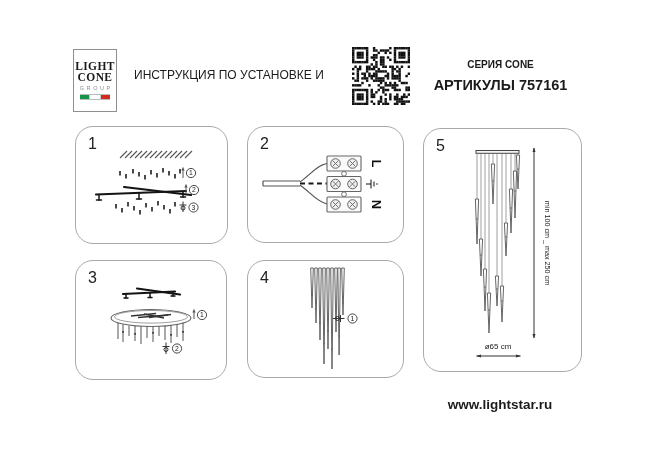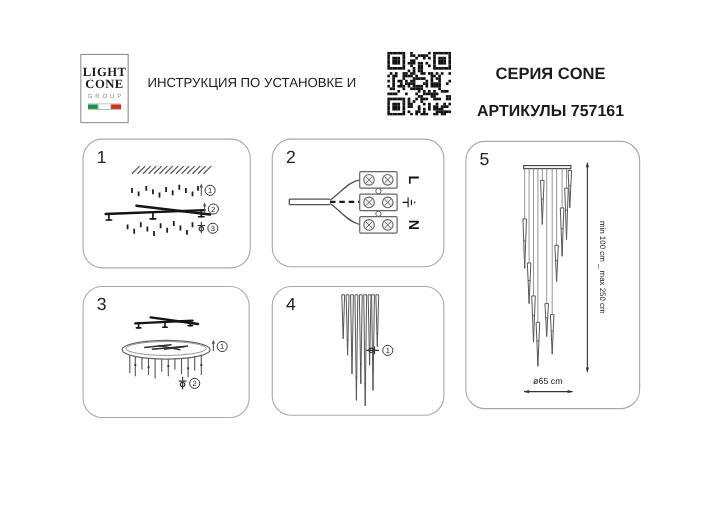--- a/index.html
+++ b/index.html
@@ -14,22 +14,22 @@
   .logo-group{font-size:5.5px;letter-spacing:2.6px;color:#8c8c8c;margin-top:3px;text-indent:2.6px;}
   .logo-flag{display:flex;width:30px;height:4px;margin-top:3px;border-top:0.5px solid #bbb;border-bottom:0.5px solid #bbb;}
   .flag-green{width:10px;background:#159548;}
   .flag-white{width:10px;background:#ffffff;border-left:0.5px solid #ccc;border-right:0.5px solid #ccc;}
   .flag-red{width:10px;background:#d52b1e;}
 
   .doc-title{position:absolute;left:134px;top:68px;width:225px;font-weight:normal;font-size:12px;
              line-height:1.2;color:#1b1b1b;}
   .qr{position:absolute;left:352px;top:47px;width:58px;height:58px;}
   .series-block{position:absolute;left:428px;top:59px;width:145px;text-align:center;}
-  .series{font-weight:bold;font-size:15px;color:#1b1b1b;}
-  .articles{font-weight:bold;font-size:14.5px;margin-top:17px;color:#1b1b1b;}
+  .series{font-weight:bold;font-size:10px;color:#1b1b1b;}
+  .articles{font-weight:bold;font-size:14.5px;margin-top:7px;color:#1b1b1b;}
 
   
   .panel{position:absolute;border:1.2px solid #a9a9a9;border-radius:18px;background:#fff;}
   .panel-num{position:absolute;left:12px;top:8px;font-size:16px;color:#222;}
   .panel svg{position:absolute;left:0;top:0;}
   #panel1{left:75px;top:126px;width:151px;height:116px;}
   #panel2{left:247px;top:126px;width:155px;height:115px;}
   #panel3{left:75px;top:260px;width:150px;height:118px;}
   #panel4{left:247px;top:260px;width:155px;height:116px;}
   #panel5{left:423px;top:128px;width:157px;height:242px;}
@@ -653,13 +653,14 @@
       </g>
       <g>
         <text x="74" y="220" text-anchor="middle" font-size="8" fill="#222">ø65 cm</text>
         <line class="dim" x1="52.5" y1="227" x2="96.5" y2="227"></line>
         <polygon points="57,225.5 57,228.5 52.1,227" fill="#333"></polygon>
         <polygon points="92,225.5 92,228.5 96.9,227" fill="#333"></polygon>
       </g>
     </svg>
   </div>
 
+  <div class="footer-url">www.lightstar.ru</div>
 </div>
 
 </body></html>

